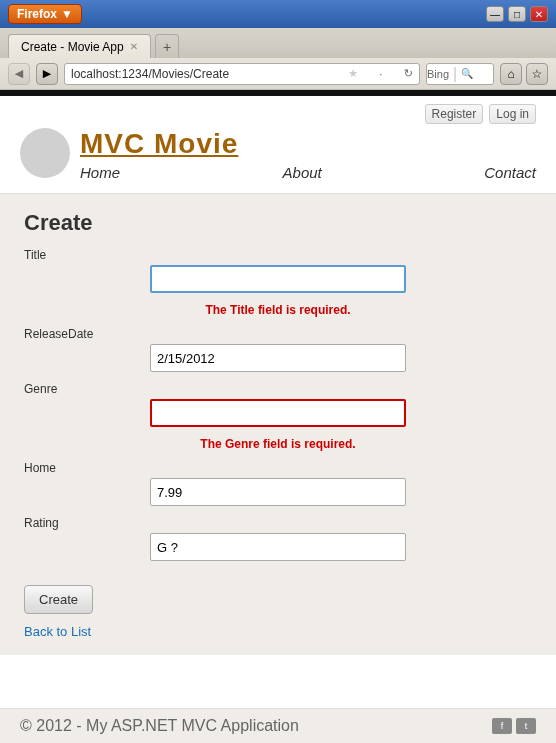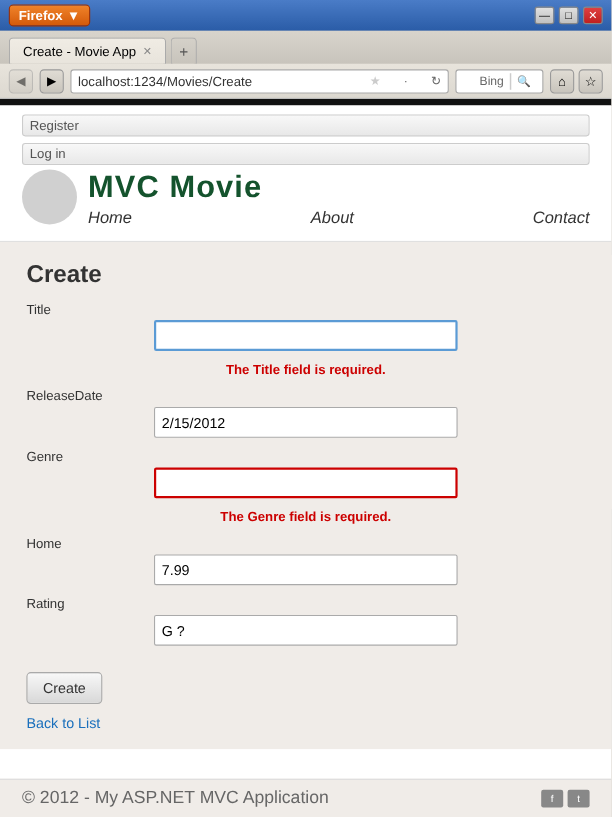--- a/index.html
+++ b/index.html
@@ -145,23 +145,23 @@
     .star-icon { color: #ccc; font-size: 11px; }
     .refresh-icon { color: #666; font-size: 11px; }
 
     .search-input-wrap {
       height: 22px;
       border: 1px solid #aaa;
       background: white;
       border-radius: 3px;
       display: flex;
       align-items: center;
-      padding: 0 21px;
+      padding: 0 0;
       gap: 4px;
-      width: 80px;
+      width: 68px;
     }
 
     .bing-text { font-size: 11px; color: #666; }
 
     .nav-extra-btns {
       display: flex;
       gap: 4px;
     }
 
     .nav-icon-btn {
@@ -202,39 +202,39 @@
     .site-header {
       background: white;
       padding: 8px 20px 4px 20px;
     }
 
     .top-auth {
       display: flex;
       justify-content: flex-end;
       gap: 6px;
       margin-bottom: 4px;
-      flex-direction: column;
     }
 
     .auth-link {
       font-size: 12px;
       color: #555;
       text-decoration: none;
       padding: 2px 6px;
       border: 1px solid #ccc;
       border-radius: 3px;
       background: linear-gradient(to bottom, #f8f8f8, #e8e8e8);
       cursor: pointer;
     }
 
     .site-title {
-      color: #14532d;
+      color: #a16207;
       font-size: 28px;
       font-weight: bold;
       letter-spacing: 1px;
+      text-decoration: underline;
     }
 
     .site-nav {
       display: flex;
       justify-content: space-between;
       gap: 32px;
       padding: 4px 0 8px 0;
       font-style: italic;
     }
 
@@ -276,21 +276,21 @@
     }
 
     .form-row {
       display: flex;
       align-items: center;
       gap: 10px;
       flex-direction: column;
     }
 
     .form-input {
-      width: 276px;
+      width: 256px;
       height: 28px;
       border: 1px solid #aaa;
       border-radius: 2px;
       padding: 0 6px;
       font-size: 13px;
       background: white;
     }
 
     .form-input.error {
       border-color: #cc0000;

